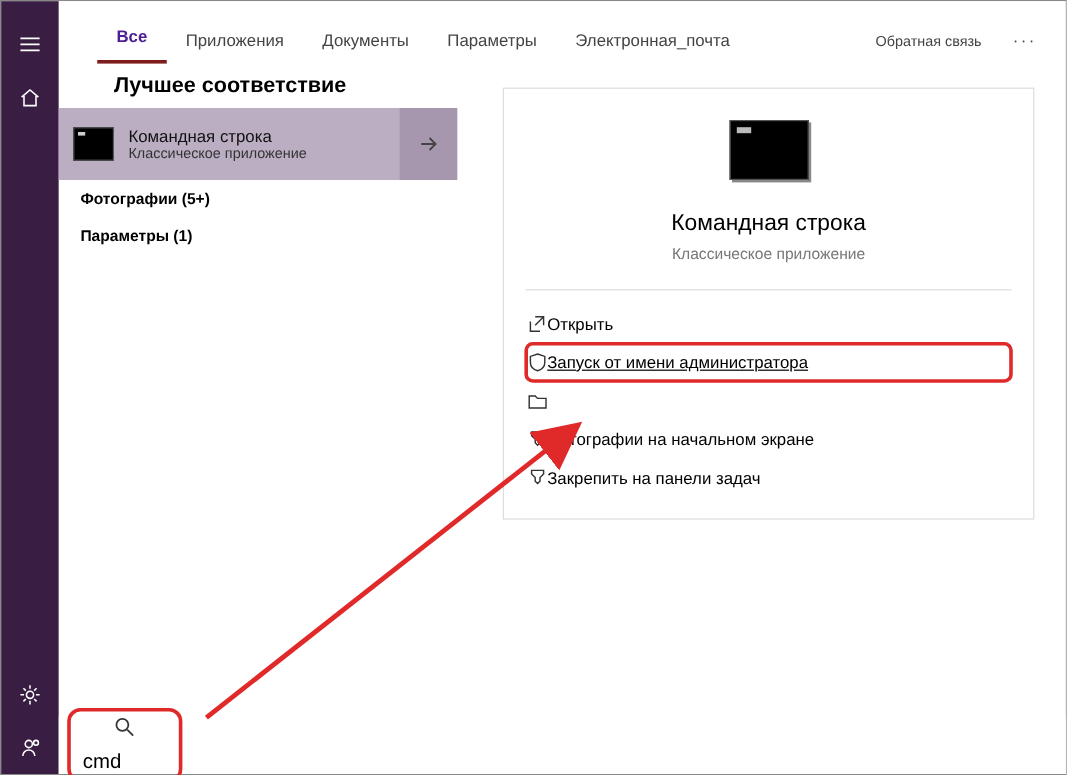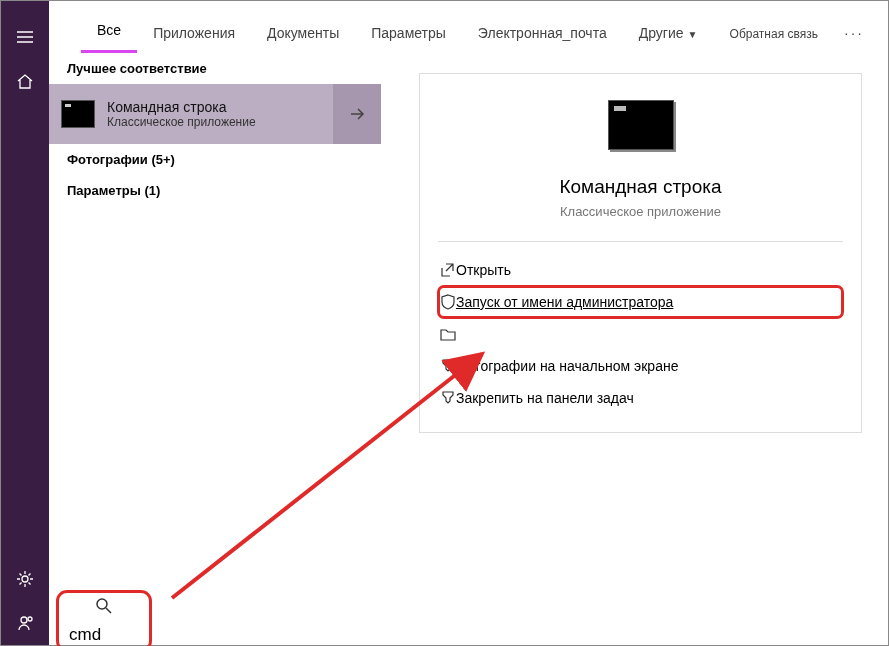--- a/index.html
+++ b/index.html
@@ -9,30 +9,30 @@
 
 .sidebar { width: 48px; background: #391d42; display: flex; flex-direction: column; align-items: center; padding-top: 14px; }
 .sidebar .gap { flex: 1; }
 .sb-item { width: 48px; height: 44px; display: flex; align-items: center; justify-content: center; cursor: pointer; }
 .sb-item svg { fill: none; stroke: #fff; stroke-width: 1.3; }
 
 .main { flex: 1; display: flex; flex-direction: column; background: #fff; }
 
 .tabs { height: 52px; display: flex; align-items: flex-end; padding: 0 10px 0 32px; font-size: 14px; color: #444; }
 .tab { padding: 10px 16px 12px; cursor: pointer; }
-.tab.active { font-weight: 400; color: #000000; border-bottom: 3px solid #d946ef; }
+.tab.active { font-weight: 700; color: #4c1d95; border-bottom: 3px solid #7f1d1d; }
 .tab .chev { font-size: 10px; margin-left: 4px; }
 .tabs-spacer { flex: 1; }
 .feedback { padding: 4px 12px 12px; font-size: 12px; cursor: pointer; }
 .more { padding: 10px 14px 12px; letter-spacing: 2px; cursor: pointer; }
 
 .body { flex: 1; display: flex; }
 
 .left { width: 332px; display: flex; flex-direction: column; }
-.sec-label { padding: 8px 18px; font-size: 13px; font-weight: 600; }
+.sec-label { padding: 8px 18px; font-size: 18px; font-weight: 600; margin-left: 28px; }
 .result-row { display: flex; align-items: stretch; background: #bbaec2; height: 60px; cursor: pointer; }
 .result-main { flex: 1; display: flex; align-items: center; padding: 0 12px; gap: 12px; }
 .result-thumb { width: 34px; height: 28px; background: #000; border: 1px solid #555; position: relative; }
 .result-thumb::before { content: ""; position: absolute; left: 3px; top: 3px; width: 6px; height: 3px; background: #ccc; }
 .result-text .t1 { font-size: 14px; color: #111; }
 .result-text .t2 { font-size: 12px; color: #333; }
 .result-arrow { width: 48px; background: #a697af; display: flex; align-items: center; justify-content: center; }
 .result-arrow svg { stroke: #444; fill: none; stroke-width: 1.5; }
 .cat-row { padding: 8px 18px; font-size: 13px; font-weight: 600; cursor: pointer; }
 
@@ -88,23 +88,20 @@
   </div>
 
   <div class="main">
 
     <div class="tabs">
       <div class="tab active">Все</div>
       <div class="tab">Приложения</div>
       <div class="tab">Документы</div>
       <div class="tab">Параметры</div>
       <div class="tab">Электронная_почта</div>
-      <div class="tab">
-        <span>Другие</span><span class="chev">▼</span>
-      </div>
       <div class="tabs-spacer"></div>
       <div class="feedback">Обратная связь</div>
       <div class="more">···</div>
     </div>
 
     <div class="body">
       <div class="left">
         <div class="sec-label">Лучшее соответствие</div>
         <div class="result-row">
           <div class="result-main">

